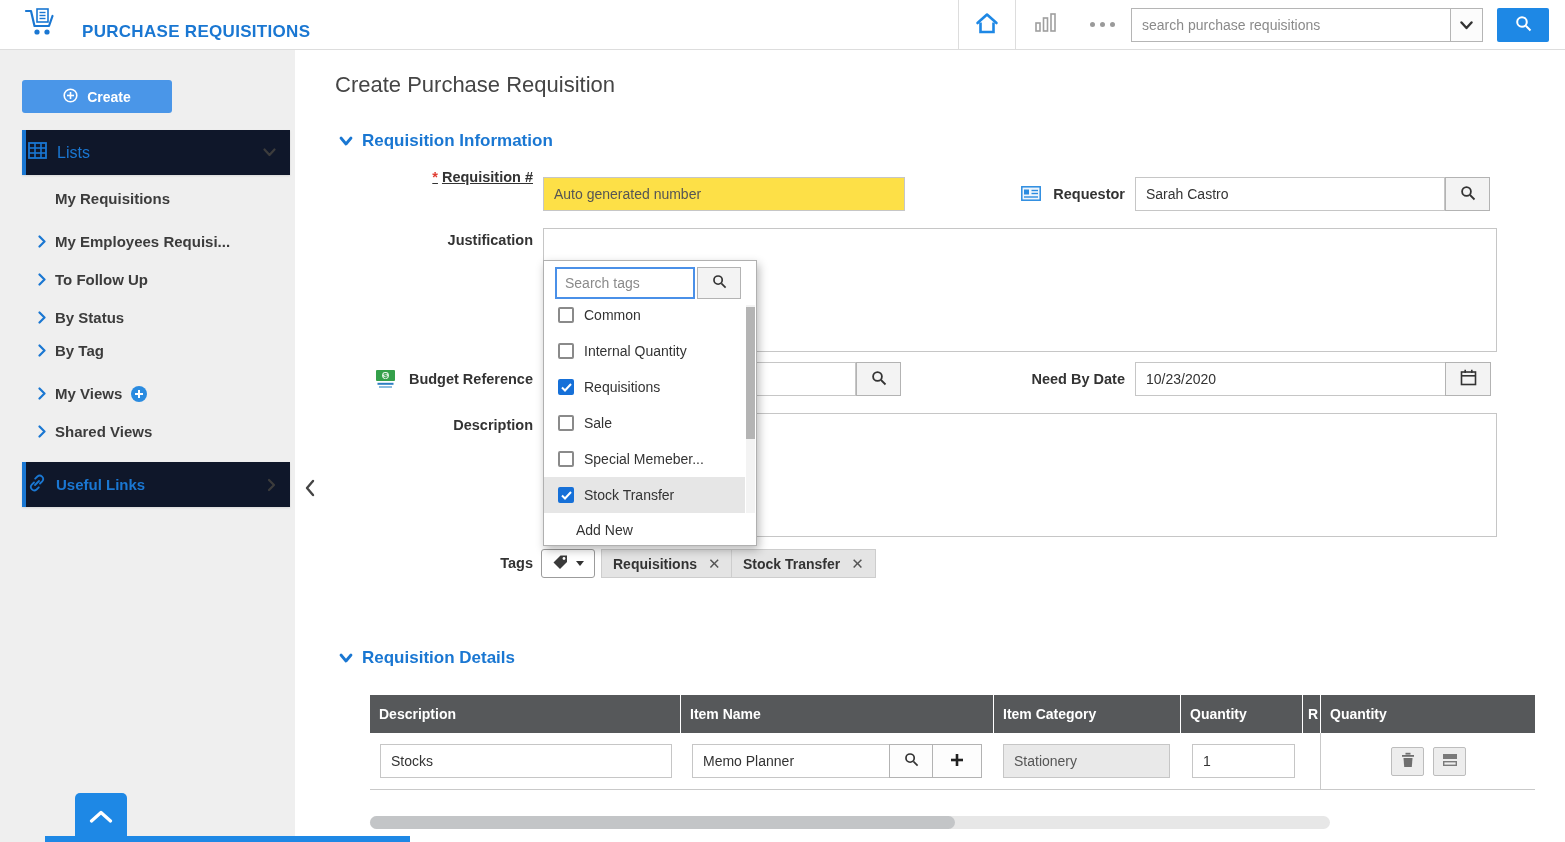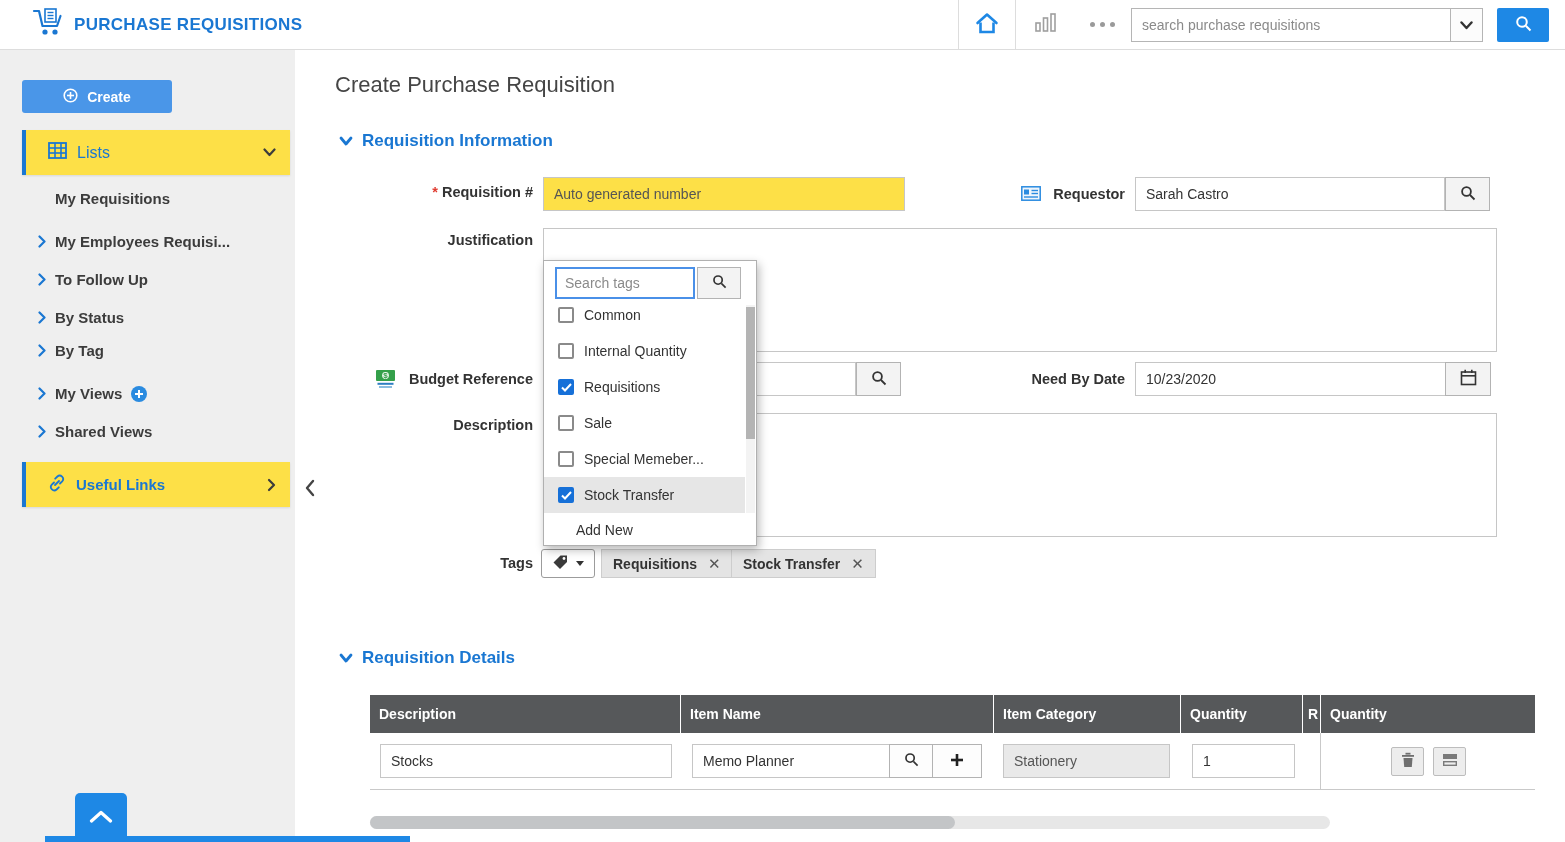--- a/index.html
+++ b/index.html
@@ -1,37 +1,37 @@
 <!DOCTYPE html>
 <html><head>
 <meta charset="utf-8">
 <style>
   * { margin:0; padding:0; box-sizing:border-box; }
   body { font-family:"Liberation Sans","DejaVu Sans",sans-serif; background:#fff; }
   .app { position:relative; width:1565px; height:842px; background:#fff; overflow:hidden; }
 
   
   .topbar { position:absolute; top:0; left:0; right:0; height:50px; background:#fff; border-bottom:1px solid #ddd; display:flex; align-items:center; z-index:30; }
-  .brand { display:flex; align-items:center; gap:10px; padding-left:32px; }
+  .brand { display:flex; align-items:flex-end; gap:26px; padding-left:24px; }
   .app-title { color:#1a77d2; font-size:17px; font-weight:bold; letter-spacing:.3px; }
   .topbar-right { margin-left:auto; display:flex; align-items:center; height:100%; }
   .home-btn { width:58px; height:100%; display:flex; align-items:center; justify-content:center; border-left:1px solid #ddd; border-right:1px solid #ddd; cursor:pointer; }
   .chart-btn { width:58px; height:100%; display:flex; align-items:center; justify-content:center; cursor:pointer; }
   .more-btn { display:flex; gap:5px; padding:0 16px; cursor:pointer; align-items:center; }
   .more-btn i { width:5px; height:5px; border-radius:50%; background:#9a9a9a; }
   .searchbox { display:flex; width:352px; height:34px; border:1px solid #b5b5b5; background:#fff; margin-right:14px; }
   .searchbox input { flex:1; border:none; outline:none; padding:0 10px; font-size:14px; color:#333; background:transparent; }
   .searchbox input::placeholder { color:#8a8a8a; }
   .search-dd { width:32px; border-left:1px solid #b5b5b5; display:flex; align-items:center; justify-content:center; background:#fcfcfc; cursor:pointer; color:#333; }
   .search-btn { width:52px; height:34px; background:#1e88e5; border:none; border-radius:2px; margin-right:16px; display:flex; align-items:center; justify-content:center; cursor:pointer; }
 
   
   .sidebar { position:absolute; left:0; top:50px; width:295px; bottom:0; background:#efefef; }
   .create-btn { position:absolute; left:22px; top:30px; width:150px; height:33px; background:#4a96e8; border:none; border-radius:3px; color:#fff; font-size:14px; font-weight:bold; display:flex; align-items:center; justify-content:center; gap:9px; cursor:pointer; }
-  .side-row { position:absolute; left:22px; width:268px; height:45px; background:#fde047; border-left:4px solid #1a77d2; display:flex; align-items:center; padding-left:22px; cursor:pointer; box-shadow:0 1px 2px rgba(0,0,0,.10); }
+  .side-row { position:absolute; left:22px; width:268px; height:45px; background:#0f172a; border-left:4px solid #1a77d2; display:flex; align-items:center; padding-left:2px; cursor:pointer; box-shadow:0 1px 2px rgba(0,0,0,.10); }
   .lists-row { top:80px; }
   .lists-label { color:#1a77d2; font-size:16px; margin-left:10px; }
   .row-end { margin-left:auto; margin-right:14px; display:flex; align-items:center; color:#3c3c3c; }
   .menu-item { position:absolute; display:flex; align-items:center; gap:9px; font-size:15px; font-weight:bold; color:#3c3c3c; cursor:pointer; white-space:nowrap; }
   .blue-chev { color:#1a77d2; display:flex; align-items:center; }
   .useful-row { top:412px; }
   .useful-label { color:#1a77d2; font-size:15px; font-weight:bold; margin-left:10px; }
   .collapse-tab { position:absolute; left:299px; top:470px; width:22px; height:36px; display:flex; align-items:center; justify-content:center; color:#444; cursor:pointer; z-index:6; }
 
   
@@ -273,21 +273,21 @@
 
     <div class="section-hdr" style="left:44px; top:81px;">
       <span>
         <svg width="14" height="10" viewBox="0 0 14 10">
             <polyline points="2,2 7,8 12,2" fill="none" stroke="#1a77d2" stroke-width="2.8" stroke-linecap="round" stroke-linejoin="round"></polyline>
           </svg>
       </span>
       <span>Requisition Information</span>
     </div>
 
-    <label class="fld-label" style="left:30px; top:125px; width:208px; line-height:34px;">
+    <label class="fld-label" style="left:30px; top:110px; width:208px; line-height:34px;text-decoration:underline;">
       <span class="req-star">*</span><span>Requisition #</span>
     </label>
     <input class="inp disabled" style="left: 248px; top: 127px; width: 362px;" readonly="" value="Auto generated number">
 
     <span class="fld-icon" style="left:726px; top:136px;">
       <svg width="20" height="15" viewBox="0 0 20 15">
         <rect x="0.8" y="0.8" width="18.4" height="13.4" fill="#eef5fc" stroke="#2a8be0" stroke-width="1.5"></rect>
         <rect x="3" y="3.5" width="5" height="5" fill="#2a8be0"></rect>
         <line x1="10.5" y1="4.5" x2="17" y2="4.5" stroke="#2a8be0" stroke-width="1.4"></line>
         <line x1="10.5" y1="7.5" x2="17" y2="7.5" stroke="#2a8be0" stroke-width="1.4"></line>

